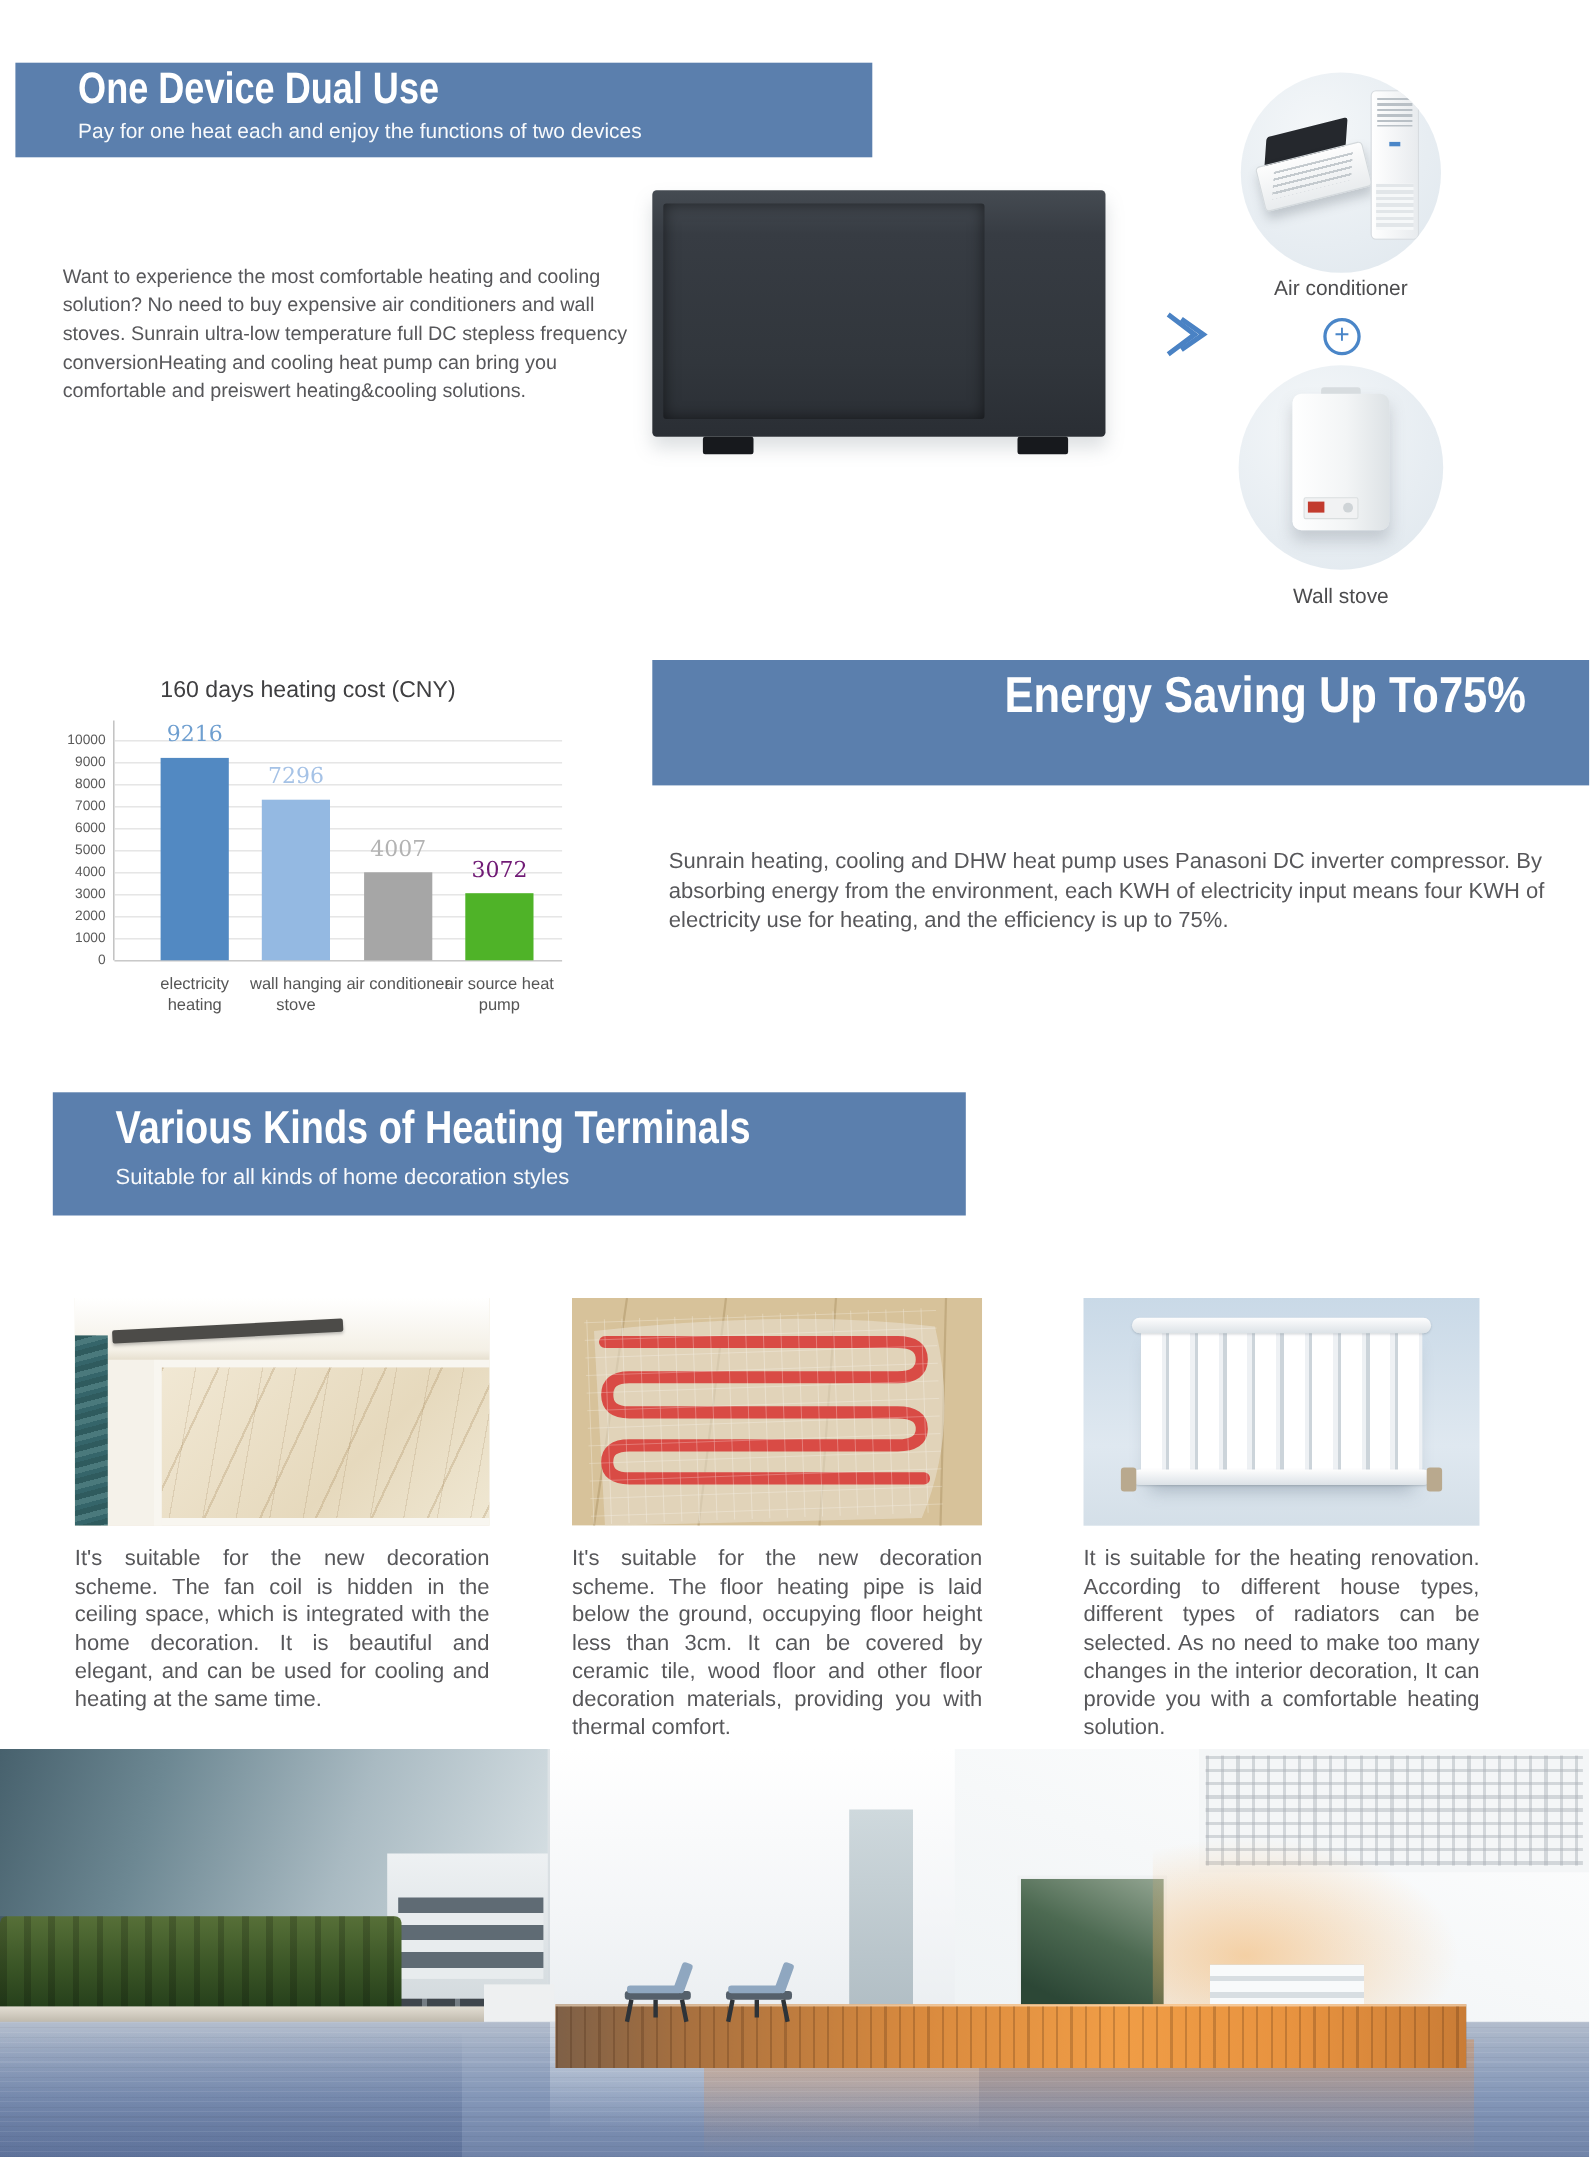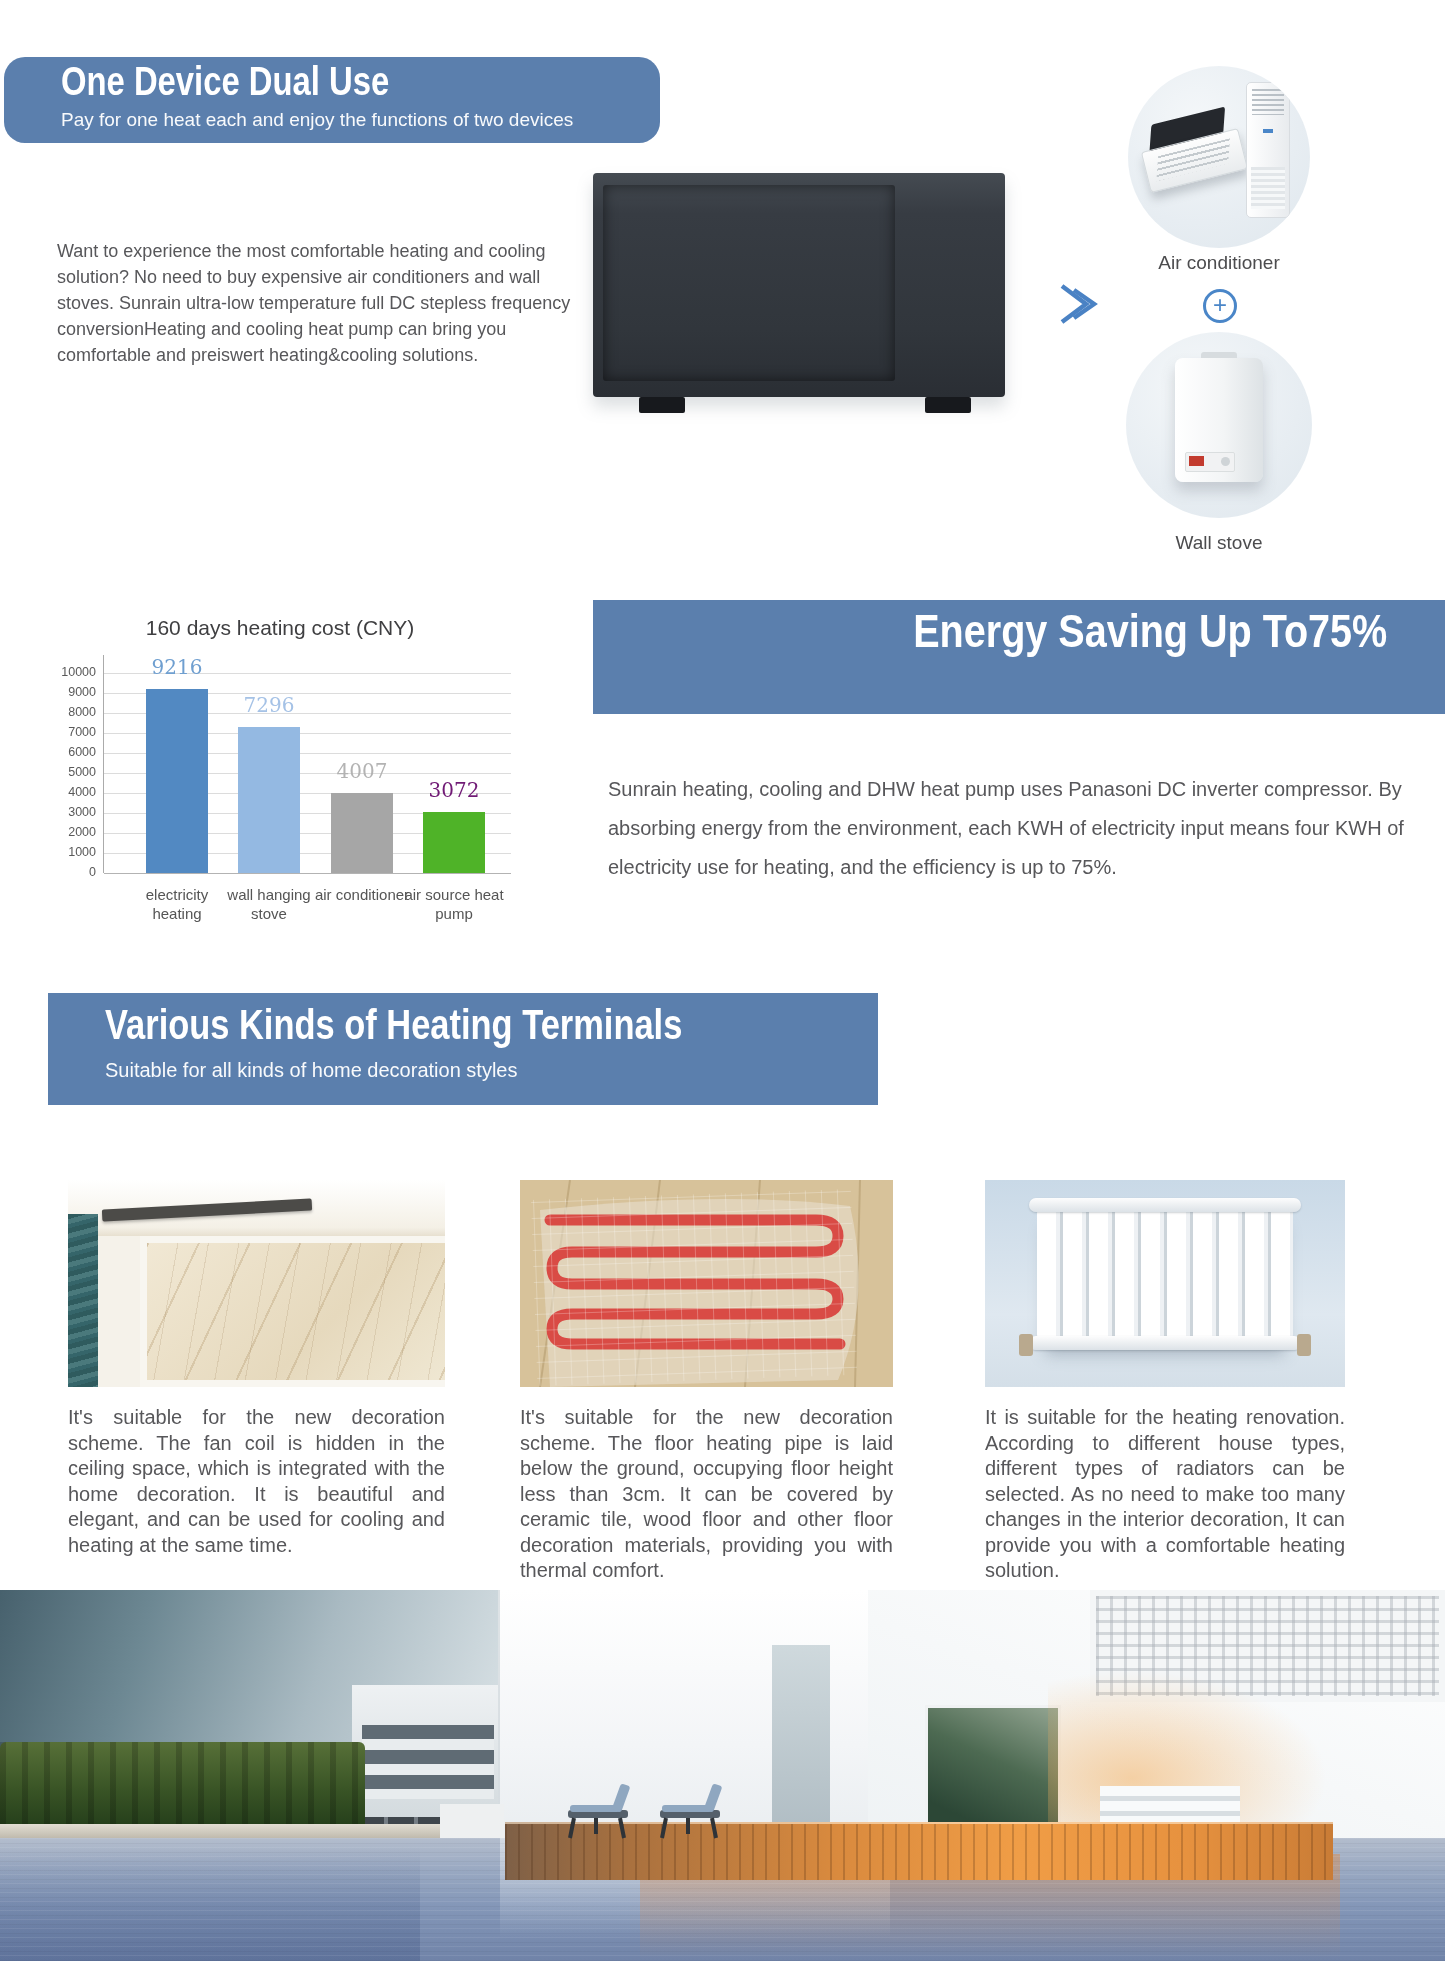--- a/index.html
+++ b/index.html
@@ -3,34 +3,34 @@
 <meta charset="utf-8">
 <style>
   html,body{margin:0;padding:0;background:#ffffff;}
   .page{position:relative;width:1445px;height:1961px;margin:0 auto;background:#ffffff;
         font-family:"Liberation Sans",sans-serif;overflow:hidden;}
 
   
   .banner{position:absolute;background:#5b7fad;color:#ffffff;}
   .banner .b-title{font-weight:bold;white-space:nowrap;transform-origin:left center;}
   .banner .b-sub{color:rgba(255,255,255,.96);}
-  .banner1{left:4px;top:57px;width:656px;height:86px;border-radius:21px;}
+  .banner1{left:14px;top:57px;width:779px;height:86px;}
   .banner1 .b-title{position:absolute;left:57px;top:2px;font-size:40px;transform:scaleX(.82);}
   .banner1 .b-sub{position:absolute;left:57px;top:52px;font-size:19px;}
   .banner-energy{left:593px;top:600px;width:852px;height:114px;text-align:right;}
   .banner-energy .b-title{position:absolute;right:58px;top:4px;font-size:46px;transform:scaleX(.86);transform-origin:right center;}
   .banner-energy .b-sub{position:absolute;right:58px;top:66px;font-size:20px;}
   .banner-terminals{left:0;top:993px;width:830px;height:112px;margin-left:48px;}
   .banner-terminals .b-title{position:absolute;left:57px;top:8px;font-size:42px;transform:scaleX(.82);}
   .banner-terminals .b-sub{position:absolute;left:57px;top:66px;font-size:20px;}
 
   
   .copy{color:#57575a;}
   .intro-copy{position:absolute;left:57px;top:238px;width:520px;font-size:18px;line-height:26px;}
-  .energy-copy{position:absolute;left:608px;top:770px;width:832px;font-size:20px;line-height:39px;}
+  .energy-copy{position:absolute;left:608px;top:770px;width:832px;font-size:20px;line-height:27px;}
   .col-copy{position:absolute;top:1405px;font-size:20px;line-height:25.5px;text-align:justify;}
 
   
   .heatpump{position:absolute;left:593px;top:173px;width:412px;height:240px;}
   .hp-body{position:absolute;left:0;top:0;width:412px;height:224px;border-radius:4px;
            background:linear-gradient(180deg,#454b52 0%,#373c43 18%,#31363c 70%,#2a2e34 100%);
            box-shadow:0 10px 16px rgba(120,130,140,.25);}
   .hp-grille{position:absolute;left:10px;top:12px;width:292px;height:196px;border-radius:3px;
              background:repeating-linear-gradient(90deg,#14161a 0 3px,#2c3artifact136 0,#2b3036 3px 7px);
              box-shadow:inset 0 0 14px rgba(0,0,0,.55);}

